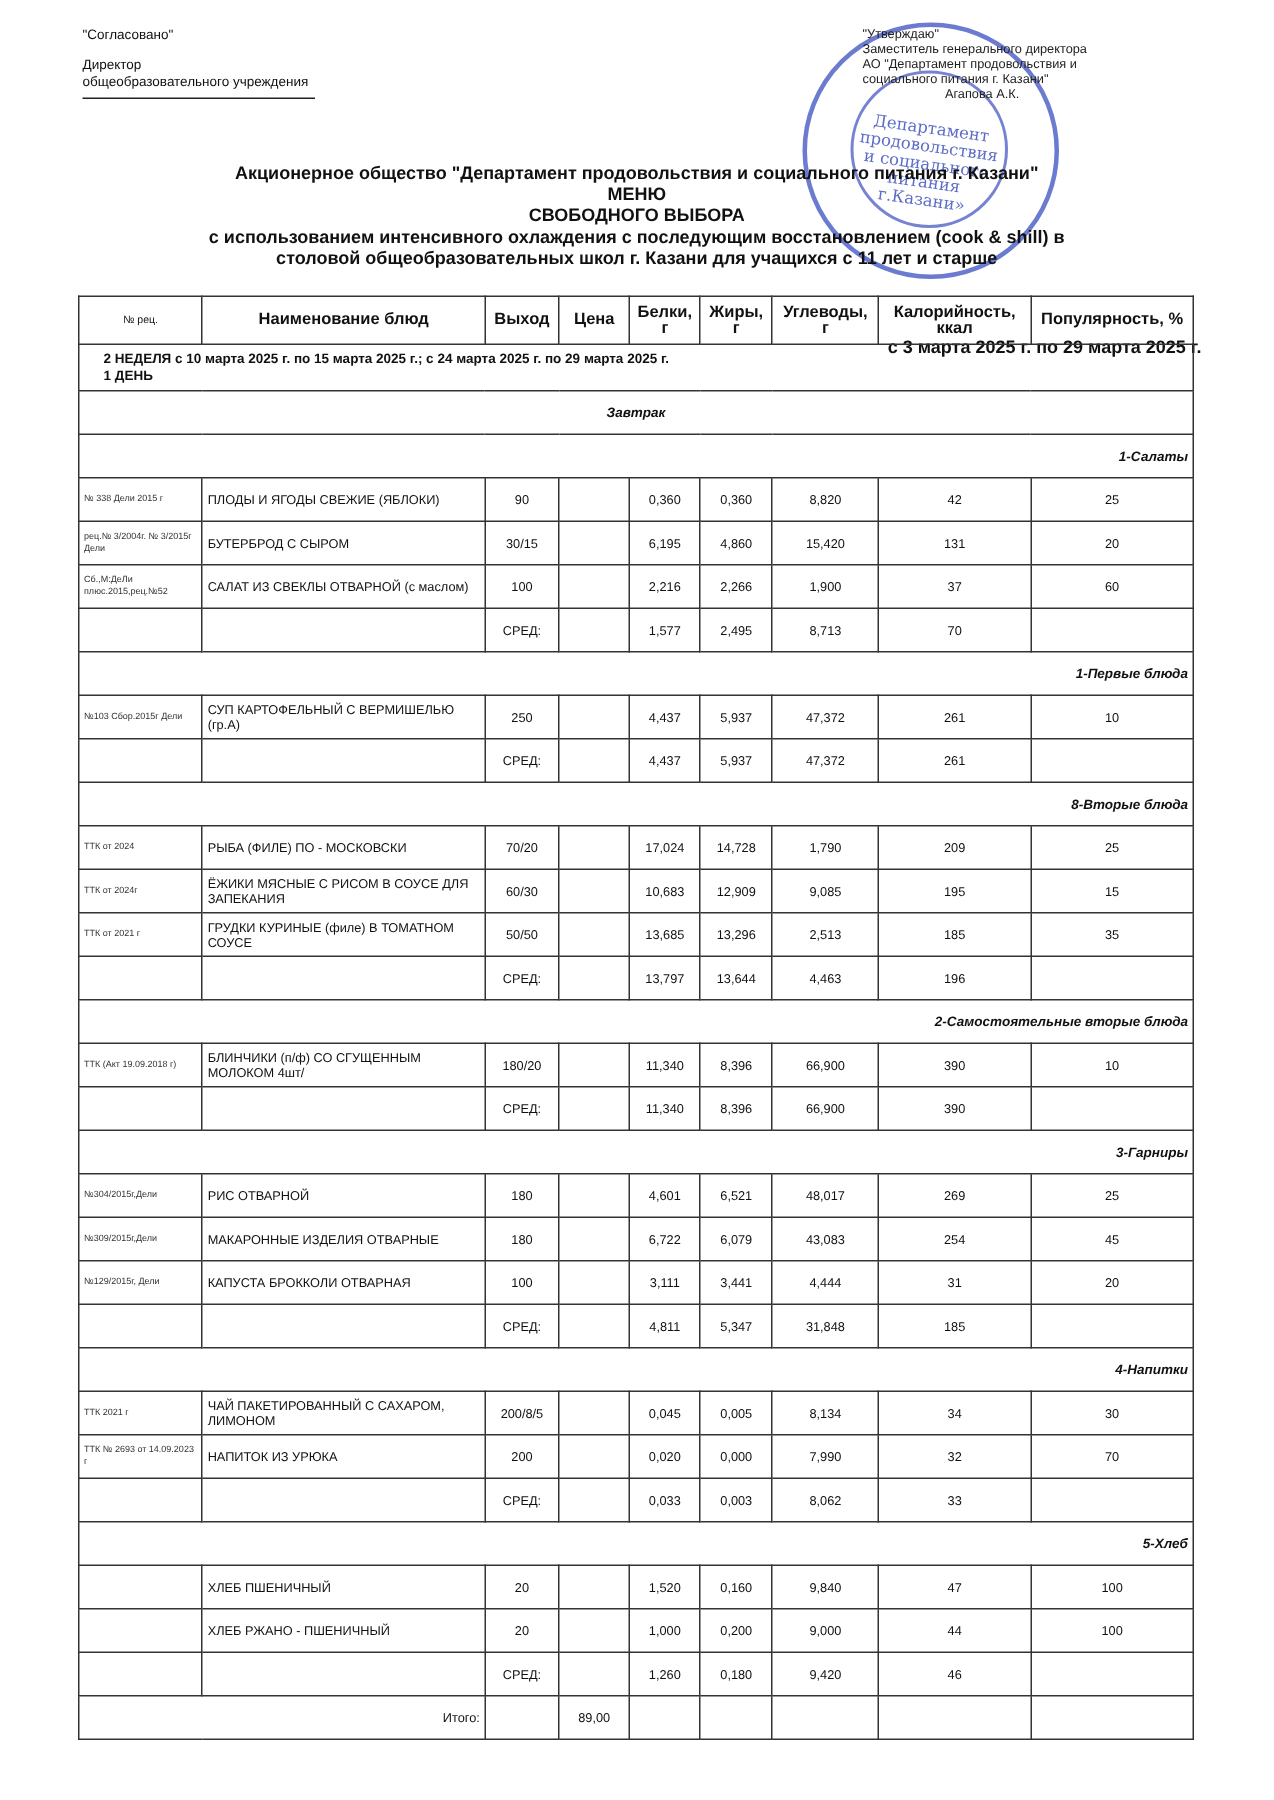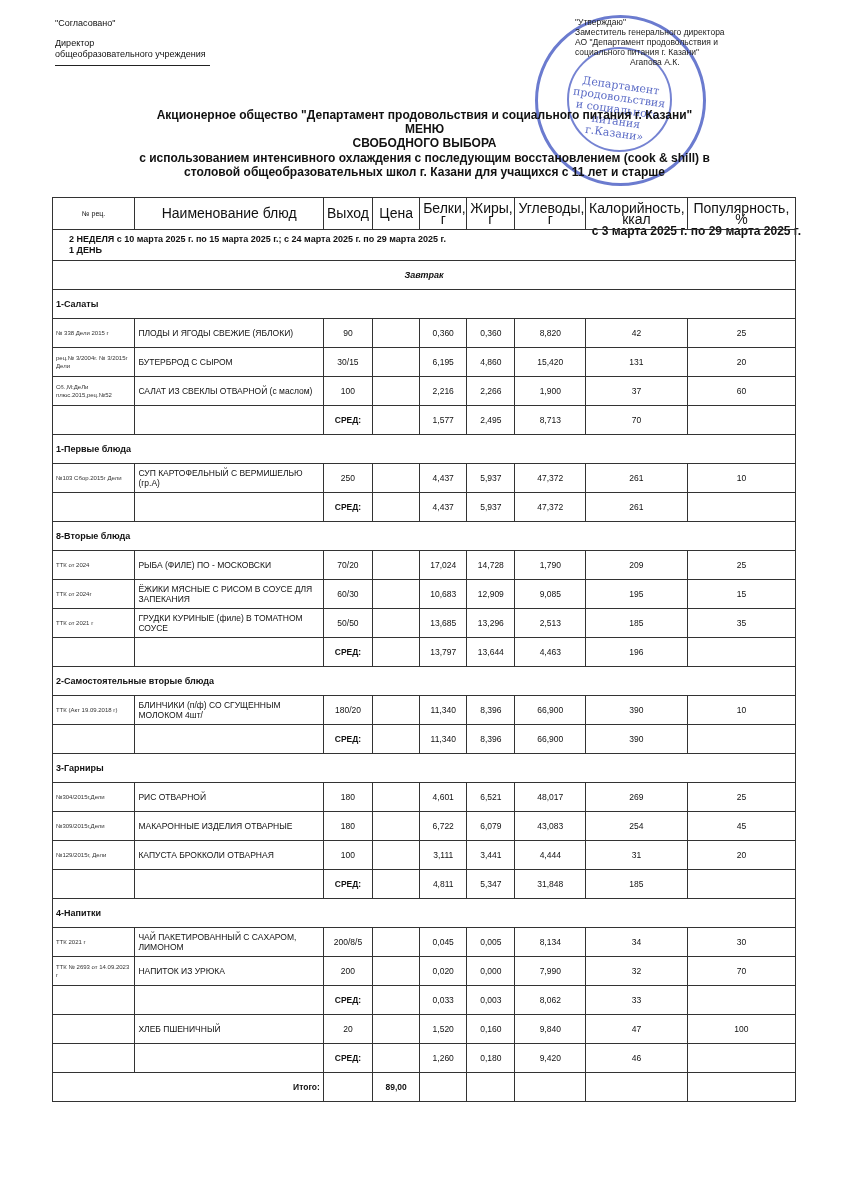--- a/index.html
+++ b/index.html
@@ -21,28 +21,28 @@
   .title-block { left:0; width:849px; text-align:center; font-weight:bold; font-size:12px; line-height:14px; }
   .org { top:108px; }
   .menu { top:122px; }
   .svobod { top:136px; }
   .sub1 { top:151px; }
   .sub2 { top:165px; }
   .period { top:180px; right:48px; left:auto; width:auto; text-align:right;margin-top:44px; }
   table.menu-table { position:absolute; left:52px; top:197px; width:744px; border-collapse:collapse;
            font-size:8.5px; table-layout:fixed; }
   .menu-table td, .menu-table th { border:1px solid #333; padding:0 3px; vertical-align:middle; }
-  .menu-table th { font-weight:normal; font-size:14px; height:31px; text-align:center; line-height:11px; }
+  .menu-table th { font-weight:bold; font-size:11px; height:31px; text-align:center; line-height:11px; }
   .menu-table th.small { font-weight:normal; font-size:7px; }
   .menu-table td.code { font-size:6px; line-height:8px; color:#333; }
   .menu-table td.name { font-size:8.5px; line-height:10px; }
   .menu-table td.num { text-align:center; }
-  .menu-table td.bold { font-weight:bold; }
+  .menu-table td.bold { font-weight:normal; }
   .menu-table tr.row td { height:28px; }
-  .menu-table tr.section td { height:28px; text-align:left; font-weight:bold; font-size:9px; }
+  .menu-table tr.section td { height:28px; text-align:right; font-weight:bold; font-size:9px;font-style:italic; }
   .menu-table tr.meal td { height:28px; text-align:center; font-weight:bold; font-style:italic; font-size:9px;margin-top:39px; }
   .menu-table tr.week td { height:30px; font-weight:bold; font-size:9px; line-height:11px; text-align:left;padding-left:16px; }
   .menu-table tr.total td { height:28px;text-align:center; }
 </style>
 </head>
 <body>
 
 <div class="abs approve-left">
   <div>"Согласовано"</div>
   <div class="gap"></div>
@@ -331,32 +331,46 @@
         <td></td>
         <td></td>
         <td class="num bold">СРЕД:</td>
         <td></td>
         <td class="num">0,033</td>
         <td class="num">0,003</td>
         <td class="num">8,062</td>
         <td class="num">33</td>
         <td></td>
       </tr>
+      <tr class="section">
+        <td colspan="9">5-Хлеб</td>
+      </tr>
       <tr class="row">
         <td class="code"></td>
         <td class="name">ХЛЕБ ПШЕНИЧНЫЙ</td>
         <td class="num">20</td>
         <td class="num"></td>
         <td class="num">1,520</td>
         <td class="num">0,160</td>
         <td class="num">9,840</td>
         <td class="num">47</td>
         <td class="num">100</td>
       </tr>
       <tr class="row">
+        <td class="code"></td>
+        <td class="name">ХЛЕБ РЖАНО - ПШЕНИЧНЫЙ</td>
+        <td class="num">20</td>
+        <td class="num"></td>
+        <td class="num">1,000</td>
+        <td class="num">0,200</td>
+        <td class="num">9,000</td>
+        <td class="num">44</td>
+        <td class="num">100</td>
+      </tr>
+      <tr class="row">
         <td></td>
         <td></td>
         <td class="num bold">СРЕД:</td>
         <td></td>
         <td class="num">1,260</td>
         <td class="num">0,180</td>
         <td class="num">9,420</td>
         <td class="num">46</td>
         <td></td>
       </tr>

